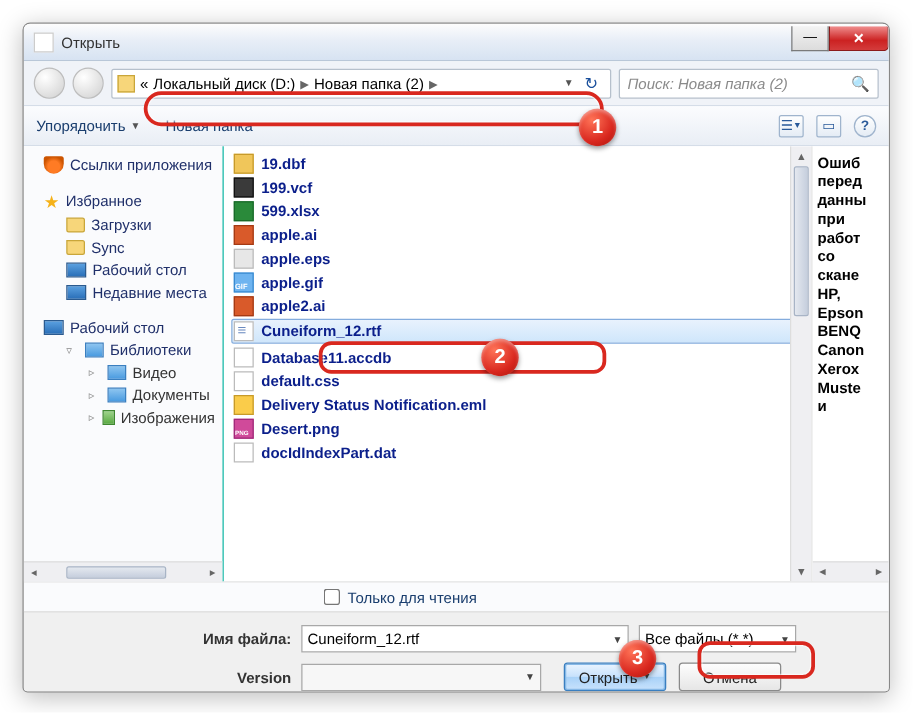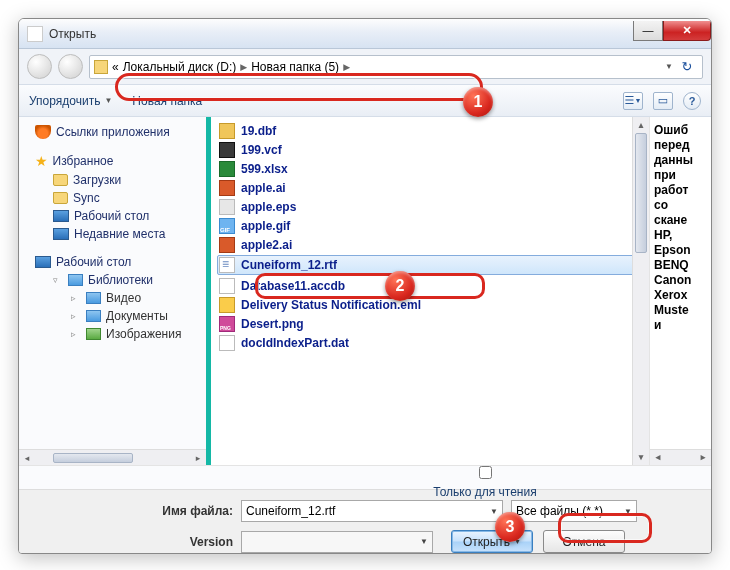--- a/index.html
+++ b/index.html
@@ -20,21 +20,21 @@
 .bc-drop span.ar { font-size: 8px; color: #555; }
 .bc-ref { width: 22px; text-align: center; color: #1a4f9c; font-size: 13px; }
 .searchbox { width: 208px; height: 24px; background: #fff; border: 1px solid #b6c0cc; border-radius: 2px; display: flex; align-items: center; padding: 0 6px; color: #8a8a8a; font-style: italic; gap: 6px; }
 .searchbox .sico { margin-left: auto; color: #4a6fa0; font-style: normal; }
 .toolbar { height: 32px; background: linear-gradient(#fbfcfe,#e9eef5); border-bottom: 1px solid #d5dde8; display: flex; align-items: center; padding: 0 10px; gap: 20px; }
 .toolbar .tbtn { color: #1a3e6e; cursor: default; display: flex; align-items: center; gap: 4px; }
 .toolbar .tright { margin-left: auto; display: flex; align-items: center; gap: 10px; }
 .viewico, .helpico { width: 20px; height: 18px; border: 1px solid #9fb4cd; background: linear-gradient(#fff,#e4ecf5); border-radius: 2px; display: flex; align-items: center; justify-content: center; color: #2a5a9a; font-size: 11px; }
 .helpico { border-radius: 50%; width: 18px; color: #2a5a9a; font-weight: bold; }
 .fbody { display: flex; height: 348px; background: #fff; }
-.sidebar { width: 192px; border-right: 5px solid #14b8a6; padding: 6px 4px; overflow: hidden; background: #fafbfd; position: relative; }
+.sidebar { width: 160px; border-right: 1px solid #14b8a6; padding: 6px 4px; overflow: hidden; background: #fafbfd; position: relative; }
 .sidebar .grp { margin-bottom: 10px; }
 .sidebar .node { display: flex; align-items: center; gap: 5px; padding: 2px 2px 2px 12px; color: #20306a; font-size: 12px; }
 .sidebar .node.ind { padding-left: 30px; }
 .sidebar .node.ind2 { padding-left: 48px; color: #333; }
 .sidebar .sico { width: 16px; height: 14px; display: inline-block; }
 .sidebar .vlc { background: radial-gradient(circle at 50% 60%, #ff7b24 40%, #cc5400 70%); border-radius: 2px 2px 8px 8px; }
 .sidebar .star { color: #f5b21a; font-size: 14px; }
 .sidebar .fldr { background: #f7d67a; border: 1px solid #c9a63a; width: 15px; height: 12px; border-radius: 0 2px 2px 2px; position: relative; }
 .sidebar .mon { background: linear-gradient(#5aa0e0,#2a6fb8); border: 1px solid #2a5a8f; width: 16px; height: 12px; }
 .sidebar .lib { background: linear-gradient(#8ec5f0,#4a9be0); border: 1px solid #3a7fc0; width: 15px; height: 12px; }
@@ -62,21 +62,21 @@
 .filelist .fico.png { background: #d04a9a; border-color: #a02a7a; position: relative; }
 .filelist .fico.png::after { content: "PNG"; font-size: 5px; color: #fff; position: absolute; bottom: 0; left: 0; }
 .fl-vscroll { position: absolute; right: 0; top: 0; bottom: 0; width: 17px; background: #efeff2; border-left: 1px solid #ddd; display: flex; flex-direction: column; }
 .fl-vscroll .arw { height: 16px; text-align: center; color: #666; font-size: 9px; line-height: 16px; }
 .fl-vscroll .track { flex: 1; position: relative; }
 .fl-vscroll .thumb { position: absolute; top: 0; left: 2px; right: 2px; height: 120px; background: linear-gradient(90deg,#e4e8ef,#c5cedd); border: 1px solid #a8b4c6; border-radius: 2px; }
 .preview { width: 62px; border-left: 1px solid #e4e4e4; padding: 6px 4px; font-weight: bold; font-family: "Times New Roman", serif; font-size: 13px; line-height: 1.25; color: #000; overflow: hidden; position: relative; }
 .pv-hscroll { position: absolute; bottom: 0; left: 0; right: 0; height: 16px; background: #efeff2; border-top: 1px solid #ddd; display: flex; }
 .pv-hscroll .arw { width: 16px; text-align: center; color: #666; font-size: 9px; line-height: 15px; }
 .pv-hscroll .arw.r { margin-left: auto; }
-.lowstrip { height: 24px; background: #fafbfd; border-top: 1px solid #e4e4e4; display: flex; align-items: center; padding-left: 240px; gap: 6px; flex-direction: column; }
+.lowstrip { height: 24px; background: #fafbfd; border-top: 1px solid #e4e4e4; display: flex; align-items: center; padding-left: 240px; gap: 6px; }
 .lowstrip input[type=checkbox] { width: 13px; height: 13px; }
 .lowstrip label { color: #1a3e6e; }
 .bottom { background: #f0f0f0; padding: 10px 14px 14px; border-top: 1px solid #ddd; }
 .brow { display: flex; align-items: center; gap: 8px; margin-bottom: 8px; }
 .brow .lbl { width: 200px; text-align: right; color: #333; font-weight: bold; }
 .combo { height: 22px; background: #fff; border: 1px solid #a8a8a8; display: flex; align-items: center; padding: 0 4px; position: relative; }
 .combo .car { margin-left: auto; font-size: 8px; color: #444; }
 .fname { width: 262px; }
 .ftype { width: 126px; }
 .vcombo { width: 192px; background: #f7f7f7; }
@@ -108,26 +108,30 @@
   </div>
 
   <div class="addrbar">
     <div class="navcircle"></div>
     <div class="navcircle"></div>
     <div class="breadcrumb">
       <span class="bc-ico"></span>
       <span>«</span>
       <span>Локальный диск (D:)</span>
       <span class="bc-sep">▶</span>
-      <span>Новая папка (5)</span>
+      <span>Новая папка (2)</span>
       <span class="bc-sep">▶</span>
       <span class="bc-drop">
           <span class="ar">▼</span>
           <span class="bc-ref">↻</span>
         </span>
+    </div>
+    <div class="searchbox">
+      <span>Поиск: Новая папка (2)</span>
+      <span class="sico">🔍</span>
     </div>
   </div>
 
   <div class="toolbar">
     <div class="tbtn">
         <span>Упорядочить</span> 
         <span style="font-size:8px;color:#555">▼</span>
       </div>
     <div class="tbtn">Новая папка</div>
     <div class="tright">
@@ -229,20 +233,24 @@
           <span class="fico ai"></span>
           <span>apple2.ai</span>
         </div>
         <div class="row selected">
           <span class="fico rtf"></span>
           <span>Cuneiform_12.rtf</span>
         </div>
         <div class="row">
           <span class="fico accdb"></span>
           <span>Database11.accdb</span>
+        </div>
+        <div class="row">
+          <span class="fico css"></span>
+          <span>default.css</span>
         </div>
         <div class="row">
           <span class="fico eml"></span>
           <span>Delivery Status Notification.eml</span>
         </div>
         <div class="row">
           <span class="fico png"></span>
           <span>Desert.png</span>
         </div>
         <div class="row">

